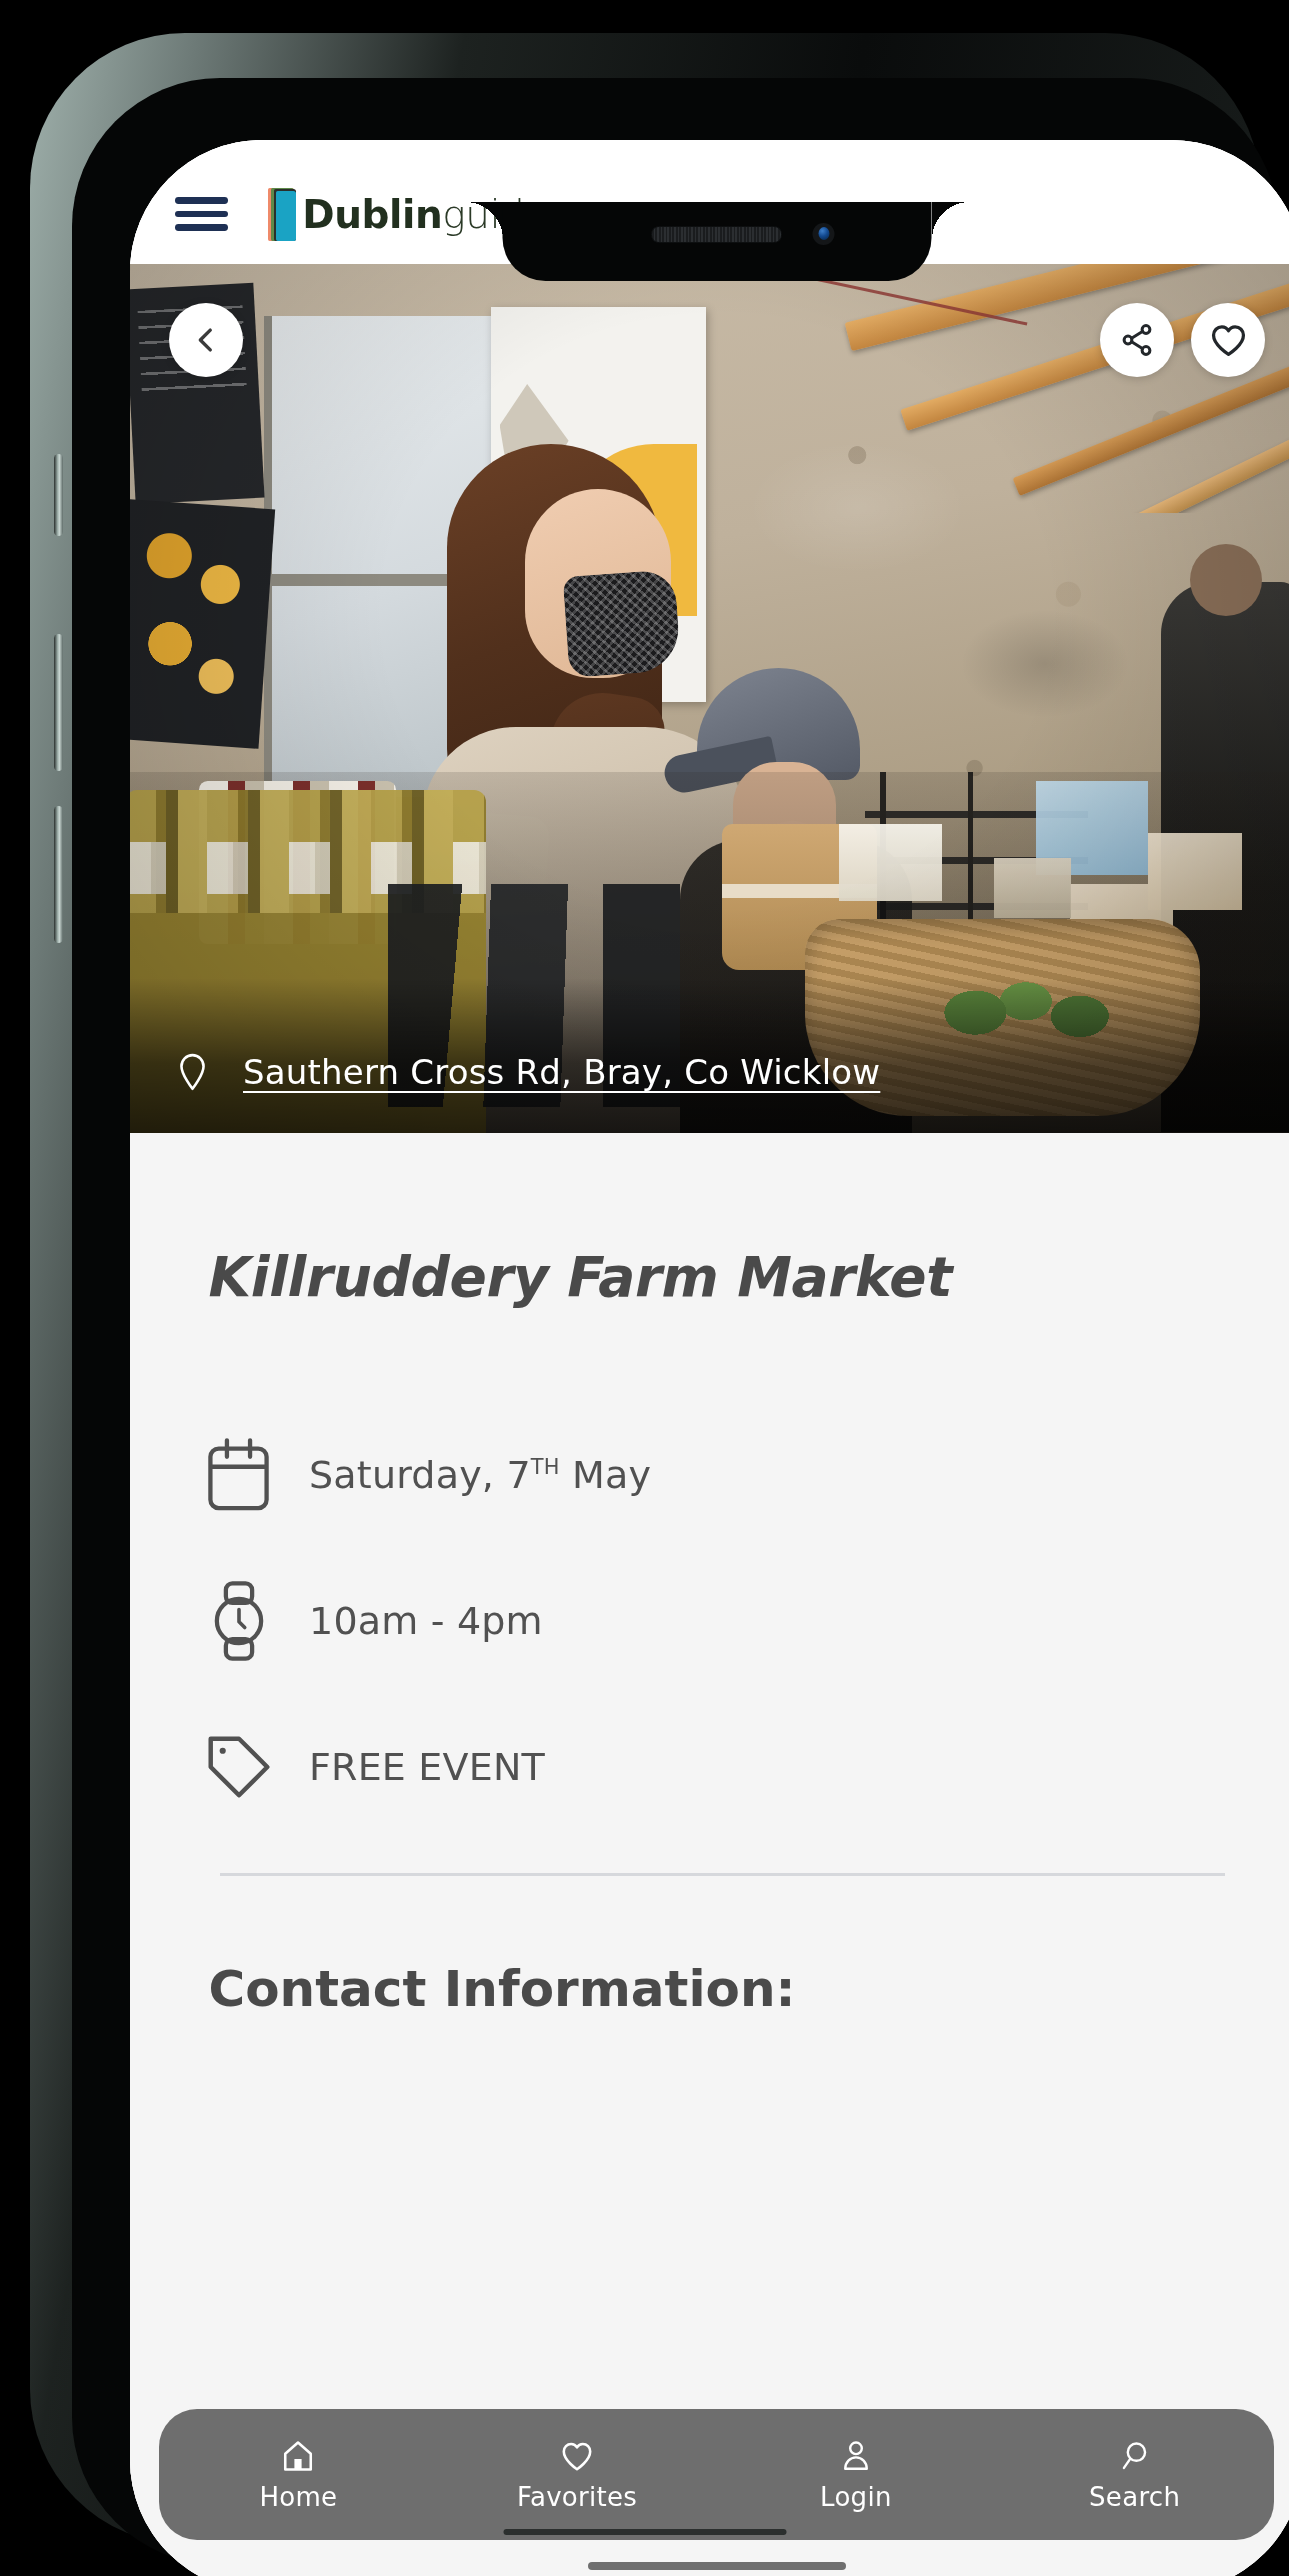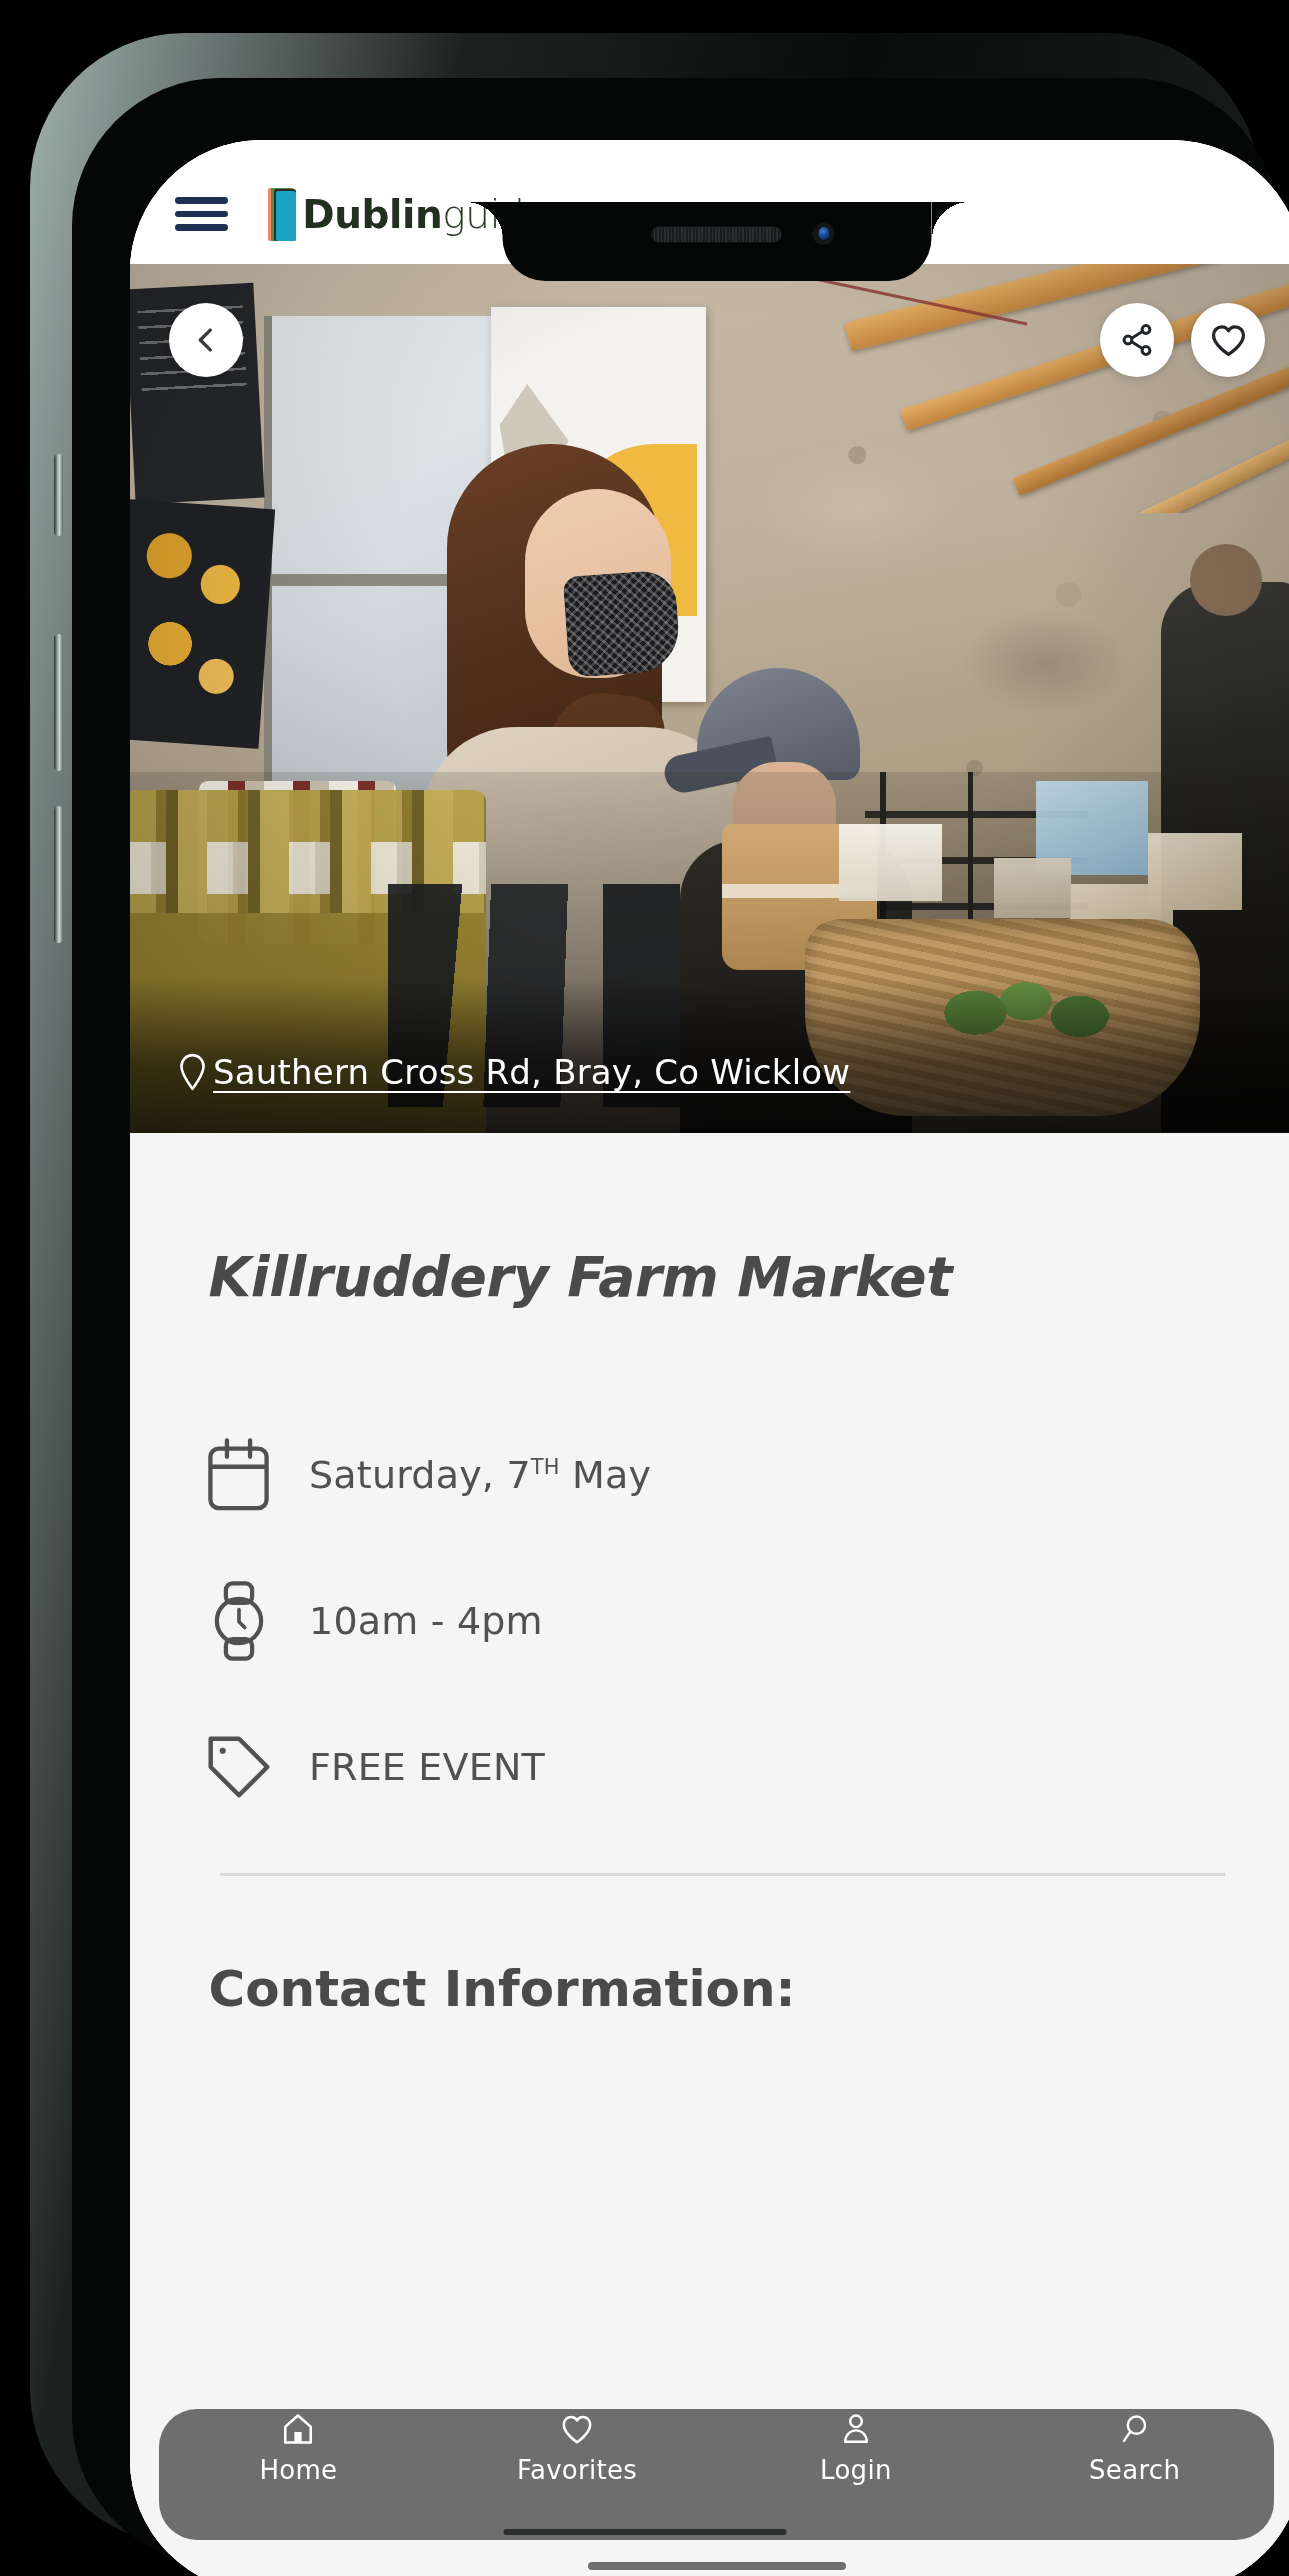--- a/index.html
+++ b/index.html
@@ -453,21 +453,21 @@
     left: 0; right: 0; bottom: 0;
     height: 155px;
     background: linear-gradient(180deg, rgba(0,0,0,0) 0%, rgba(0,0,0,0.55) 55%, rgba(0,0,0,0.72) 100%);
     z-index: 6;
   }
   .hero-location {
     position: absolute;
     left: 46px; bottom: 41px;
     display: flex;
     align-items: center;
-    gap: 4px;
+    gap: 34px;
     z-index: 9;
     cursor: pointer;
   }
   .hero-location .loc-text {
     font-family: "DejaVu Sans", sans-serif;
     font-size: 34px;
     color: #ffffff;
     text-decoration: underline;
     text-underline-offset: 6.9px;
     text-decoration-thickness: 1.7px;
@@ -531,21 +531,21 @@
   
   .bottom-nav {
     position: absolute;
     left: 29px;
     right: 29px;
     bottom: 52px;
     height: 131px;
     border-radius: 38px;
     background: rgba(80,80,80,0.82);
     display: flex;
-    align-items: flex-start;
+    align-items: center;
     z-index: 40;
   }
   .nav-item {
     flex: 1 1 0;
     display: flex;
     flex-direction: column;
     align-items: center;
     justify-content: center;
     gap: 6.9px;
     cursor: pointer;

